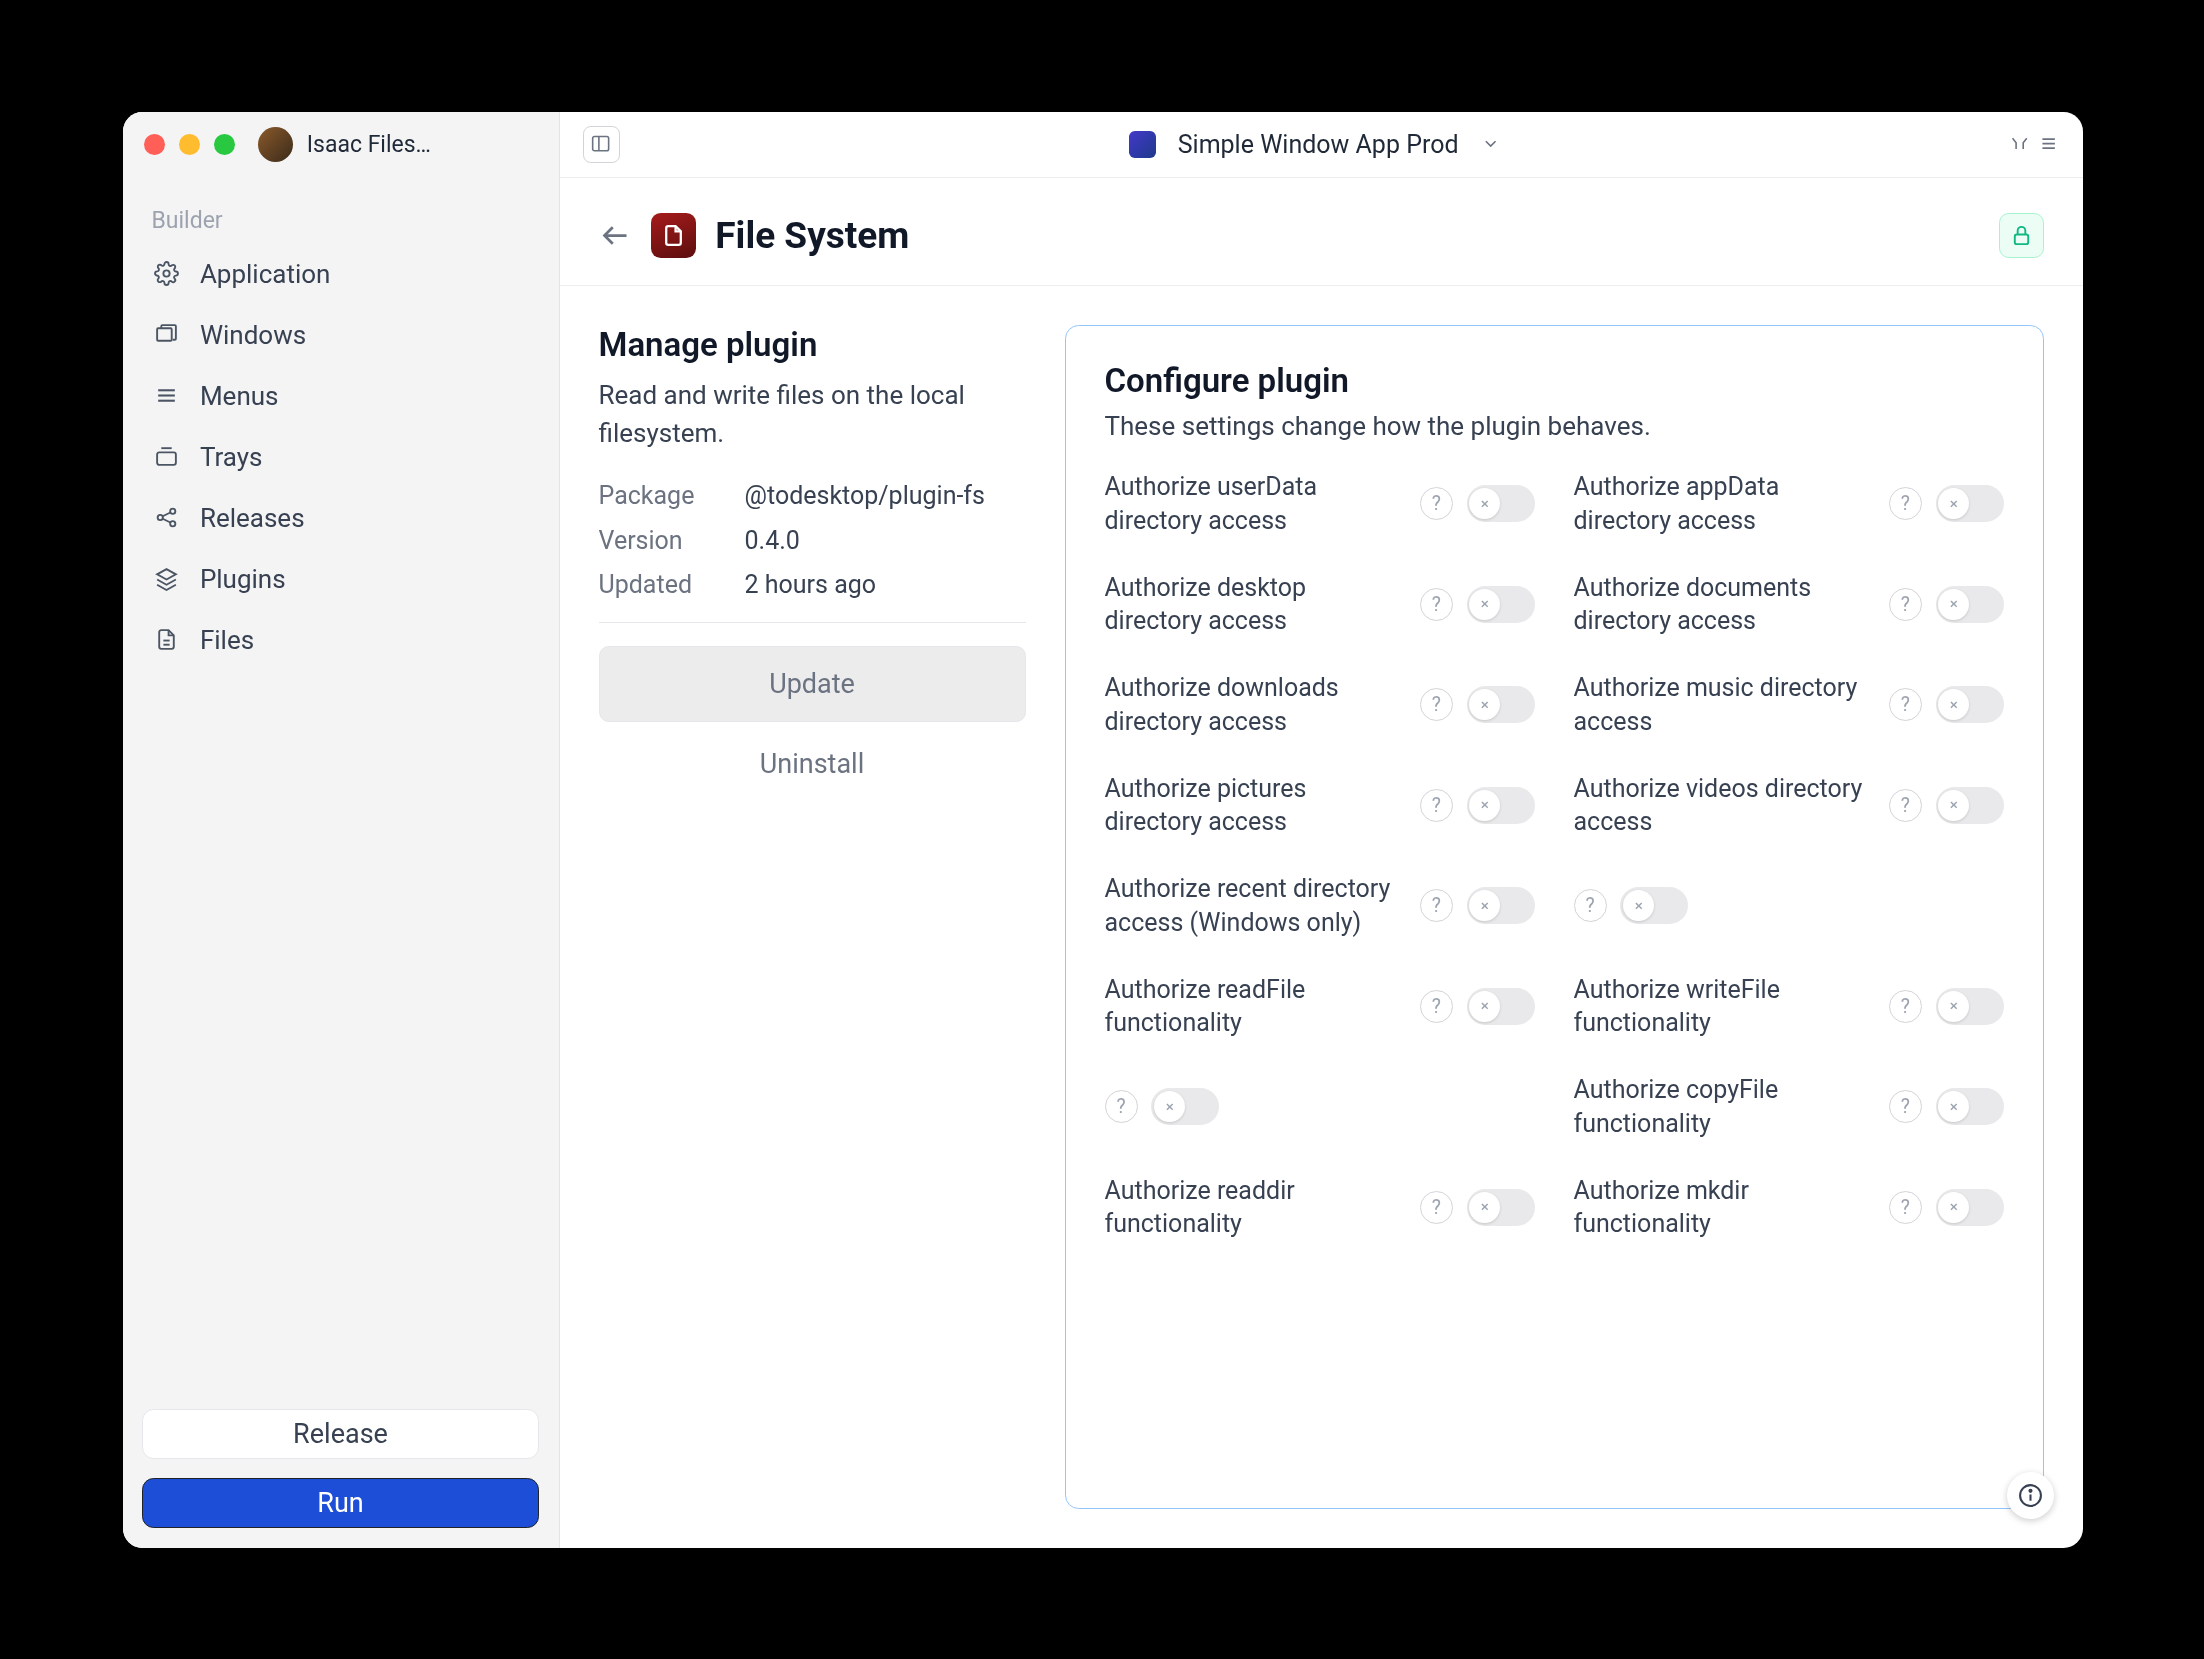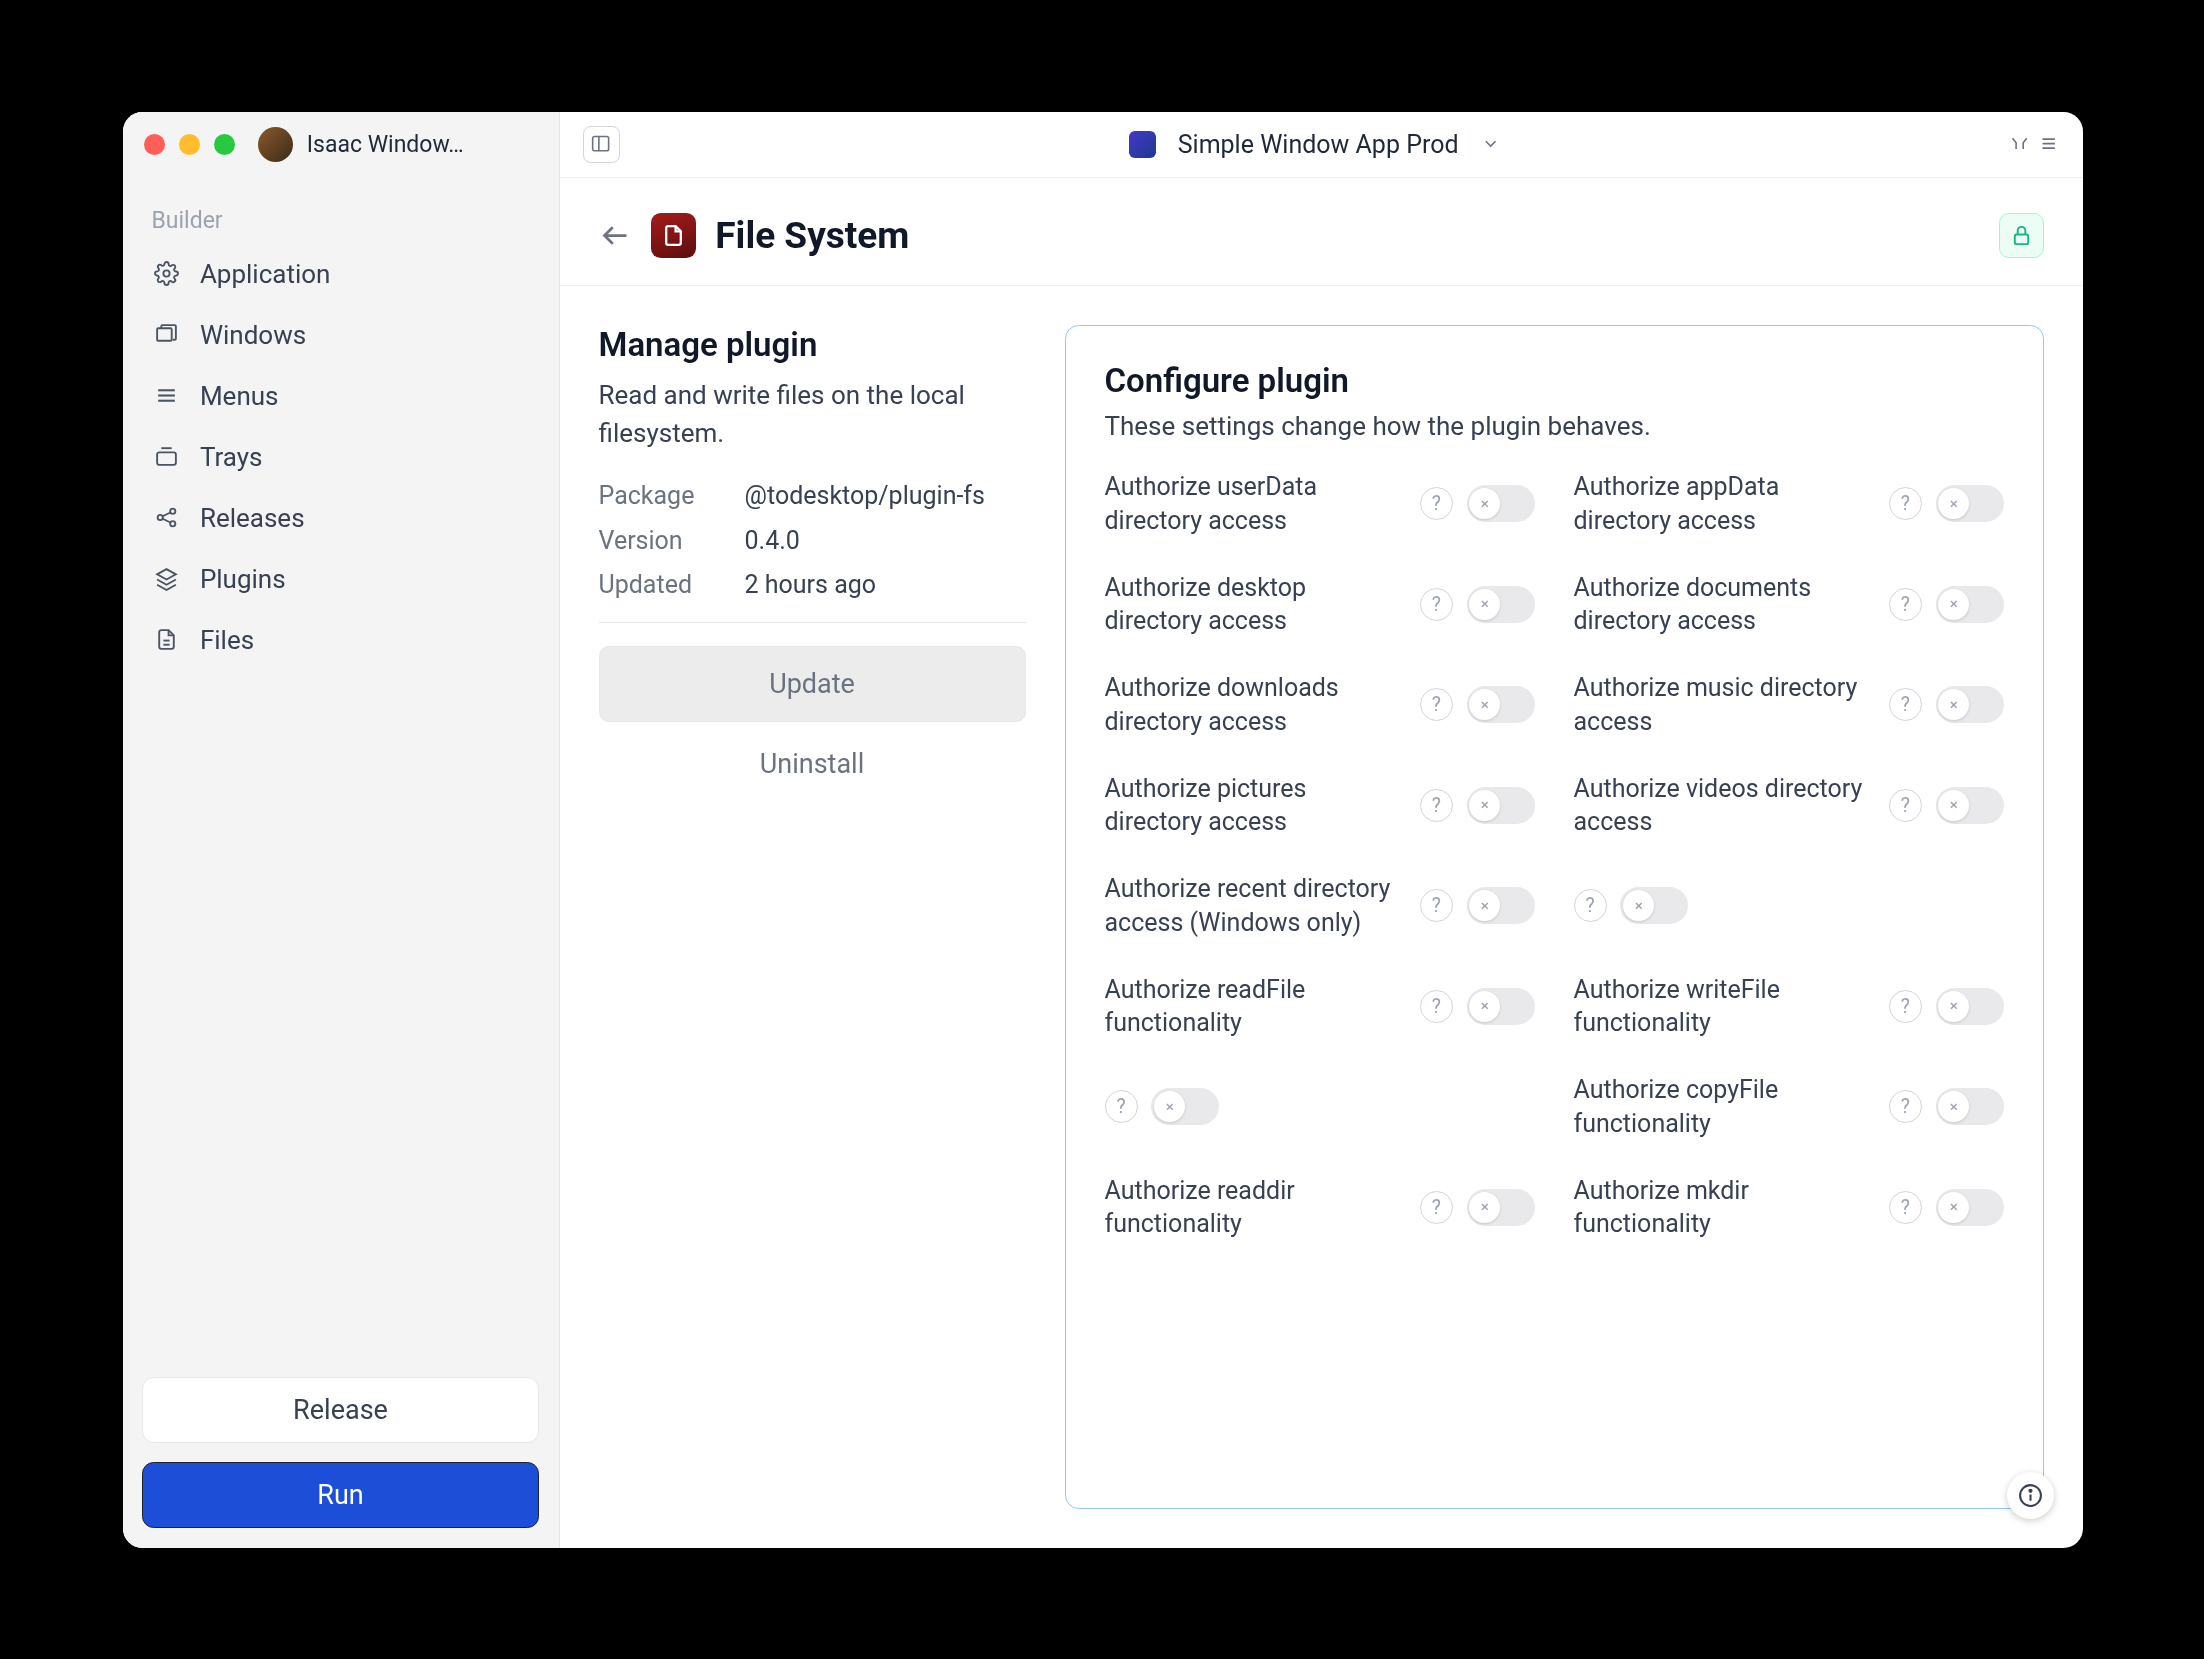--- a/index.html
+++ b/index.html
@@ -62,21 +62,21 @@
   }
   .nav-item .icon { width: 29px; display:flex; justify-content:center; color:#4b5563; }
   .sidebar-bottom {
     margin-top: auto;
     padding: 19.4px;
     display: flex;
     flex-direction: column;
     gap: 19.4px;
   }
   .btn {
-    height: 66px;
+    height: 50px;
     border-radius: 11.6px;
     font-size: 27px;
     border: 1px solid #e5e7eb;
     cursor: pointer;
     display:flex; align-items:center; justify-content:center;
   }
   .btn-release { background: #fff; color:#374151; }
   .btn-run { background: #1d4ed8; color:#fff; border-color:#1f2328; }
   .main {
     flex: 1;
@@ -183,21 +183,21 @@
 <div class="window">
 
   <div class="sidebar">
     <div class="titlebar">
       <div class="traffic">
         <div class="dot red"></div>
         <div class="dot yellow"></div>
         <div class="dot green"></div>
       </div>
       <div class="avatar"></div>
-      <div class="username">Isaac Window…</div>
+      <div class="username">Isaac Files…</div>
     </div>
 
     <div class="section-label">Builder</div>
 
     <div class="nav-item">
       <span class="icon">
         <svg width="25" height="25" viewBox="0 0 24 24" fill="none" stroke="currentColor" stroke-width="1.8">
             <circle cx="12" cy="12" r="3"></circle>
             <path d="M19.4 15a1.7 1.7 0 0 0 .34 1.87l.06.06a2 2 0 1 1-2.83 2.83l-.06-.06a1.7 1.7 0 0 0-1.87-.34 1.7 1.7 0 0 0-1.03 1.56V21a2 2 0 1 1-4 0v-.09a1.7 1.7 0 0 0-1.11-1.56 1.7 1.7 0 0 0-1.87.34l-.06.06a2 2 0 1 1-2.83-2.83l.06-.06a1.7 1.7 0 0 0 .34-1.87 1.7 1.7 0 0 0-1.56-1.03H3a2 2 0 1 1 0-4h.09a1.7 1.7 0 0 0 1.56-1.11 1.7 1.7 0 0 0-.34-1.87l-.06-.06a2 2 0 1 1 2.83-2.83l.06.06a1.7 1.7 0 0 0 1.87.34H9a1.7 1.7 0 0 0 1.03-1.56V3a2 2 0 1 1 4 0v.09a1.7 1.7 0 0 0 1.03 1.56 1.7 1.7 0 0 0 1.87-.34l.06-.06a2 2 0 1 1 2.83 2.83l-.06.06a1.7 1.7 0 0 0-.34 1.87V9a1.7 1.7 0 0 0 1.56 1.03H21a2 2 0 1 1 0 4h-.09a1.7 1.7 0 0 0-1.56 1.03z"></path>
           </svg>

